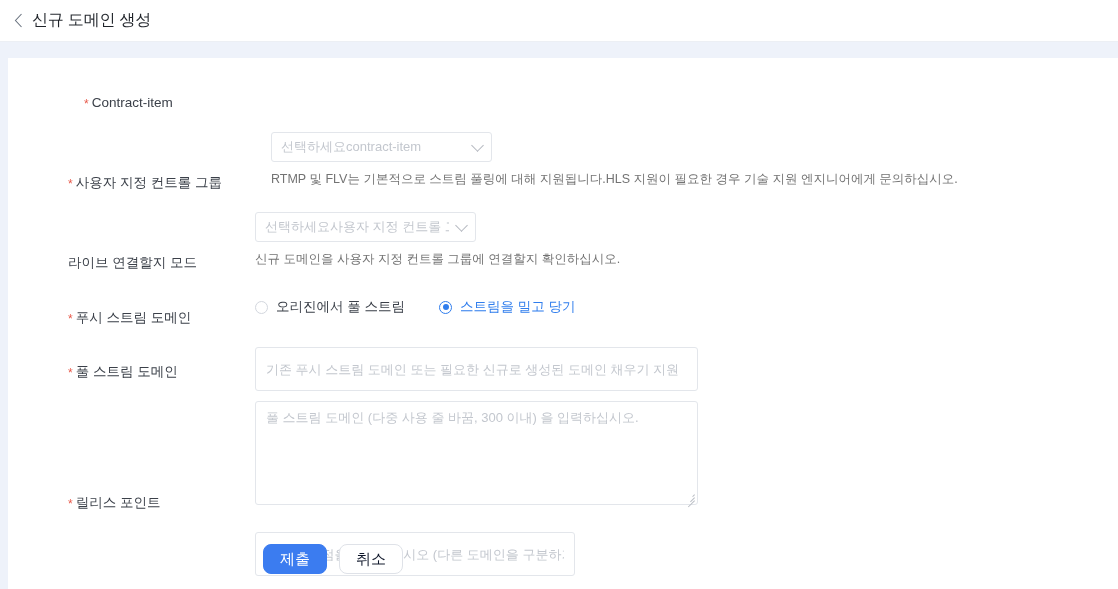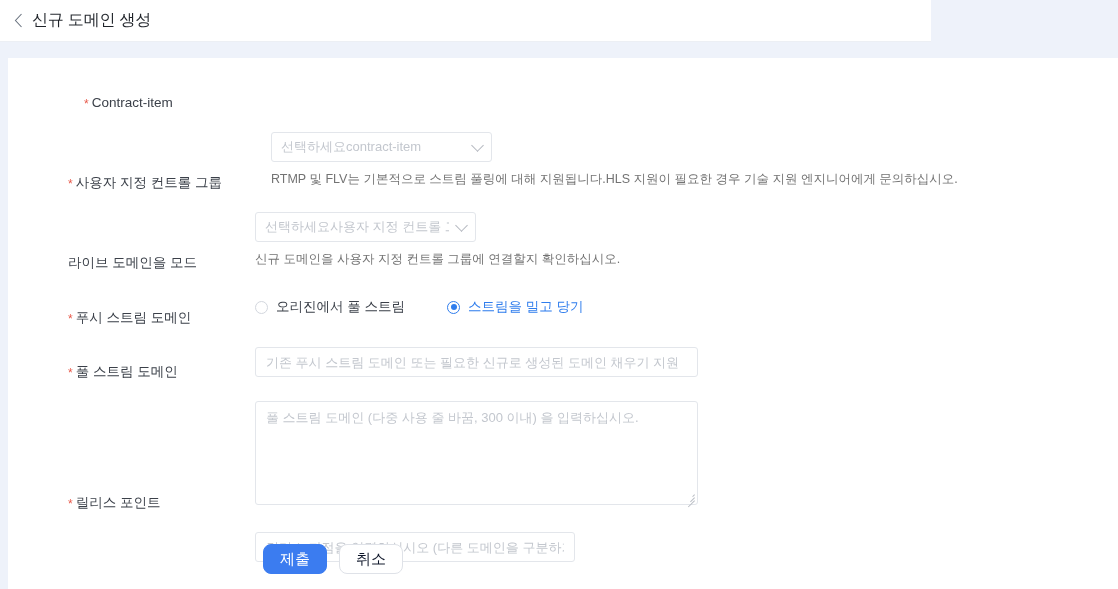--- a/index.html
+++ b/index.html
@@ -19,21 +19,21 @@
     width: 1118px;
     height: 589px;
     background: #eef2fa;
   }
 
   
   .page-header {
     position: absolute;
     left: 0;
     top: 0;
-    width: 931px;
+    width: 1118px;
     height: 42px;
     background: #ffffff;
     display: flex;
     align-items: center;
     box-sizing: border-box;
     padding-left: 10px;
     border-bottom: 1px solid #eceff4;
   }
   .back-chevron {
     width: 16px;
@@ -139,21 +139,21 @@
     color: #737373;
     white-space: nowrap;
     line-height: 16px;
   }
 
   
   .radio-group {
     display: flex;
     align-items: center;
     height: 30px;
-    gap: 12px;
+    gap: 4px;
     justify-content: flex-end;
   }
   .radio-item {
     display: flex;
     align-items: center;
     cursor: pointer;
     margin-right: 30px;
   }
   .radio-circle {
     width: 13px;
@@ -187,21 +187,21 @@
     color: #3b4049;
     white-space: nowrap;
   }
   .radio-item.checked .radio-label {
     color: #2f7ded;
   }
 
   
   .text-input {
     box-sizing: border-box;
-    height: 30px;
+    height: 44px;
     border: 1px solid #e3e6eb;
     border-radius: 3px;
     background: #fff;
     font-family: "Liberation Sans", "DejaVu Sans", sans-serif;
     font-size: 13px;
     color: #7f1d1d;
     padding: 0 10px;
     outline: none;
   }
   .text-input::placeholder { color: #c3c7ce; }
@@ -320,21 +320,21 @@
         <div class="row-control">
           <div class="select-box w2">
             <span class="select-placeholder">선택하세요사용자 지정 컨트롤 그룹</span>
             <span class="chevron-down"></span>
           </div>
           <div class="help-text">신규 도메인을 사용자 지정 컨트롤 그룹에 연결할지 확인하십시오.</div>
         </div>
       </div>
 
       <div class="form-row" style="left:60px; top:190px;">
-        <div class="row-label">라이브 도메인을 모드</div>
+        <div class="row-label">라이브 연결할지 모드</div>
         <div class="row-control">
           <div class="radio-group">
             <div class="radio-item">
               <span class="radio-circle"></span>
               <span class="radio-label">오리진에서 풀 스트림</span>
             </div>
             <div class="radio-item checked">
               <span class="radio-circle"></span>
               <span class="radio-label">스트림을 밀고 당기</span>
             </div>

